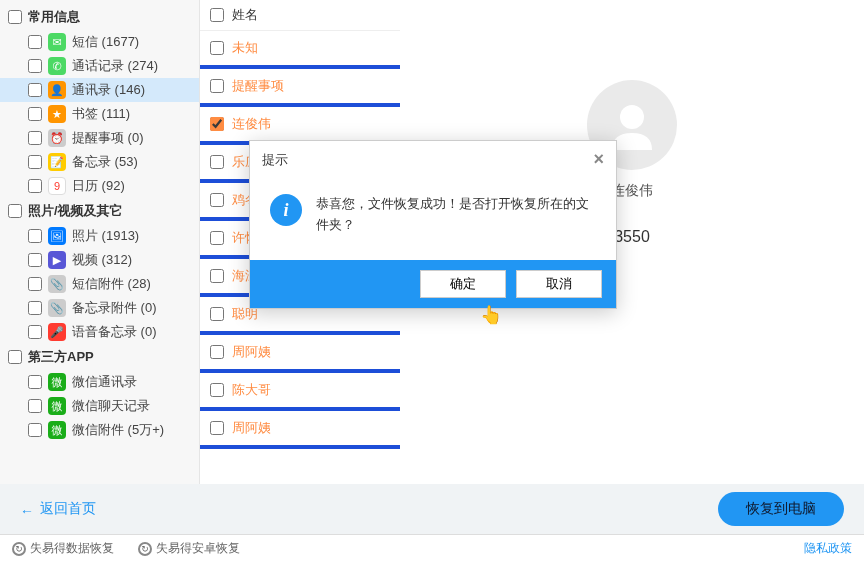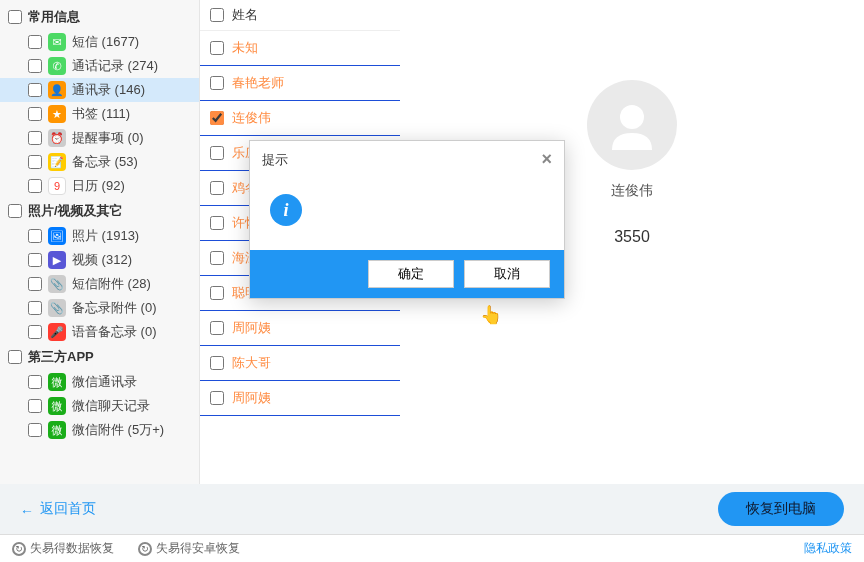--- a/index.html
+++ b/index.html
@@ -23,21 +23,21 @@
 .ic-red { background: #ff3b30; }
 .ic-blue { background: #007aff; }
 .ic-gray { background: #ccc; }
 .ic-purple { background: #5856d6; }
 .ic-wechat { background: #1aad19; }
 
 
 .contact-list { width: 200px; background: #fff; overflow-y: auto; }
 .list-header { padding: 6px 10px; display: flex; align-items: center; gap: 8px; border-bottom: 1px solid #eee; font-size: 13px; color: #333; }
 .list-header input { width: 14px; height: 14px; }
-.contact-row { padding: 8px 10px; display: flex; align-items: center; gap: 8px; border-bottom: 1px solid #1d4ed8; font-size: 13px; color: #ff8c42; }
+.contact-row { padding: 8px 10px; display: flex; align-items: center; gap: 8px; border-bottom: 4px solid #1d4ed8; font-size: 13px; color: #ff8c42; }
 .contact-row input[type="checkbox"] { width: 14px; height: 14px; accent-color: #ff8c42; }
 .contact-row.checked input { accent-color: #ff8c42; }
 
 
 .detail { flex: 1; background: #fff; display: flex; flex-direction: column; align-items: center; padding-top: 80px; position: relative; }
 .avatar-circle { width: 90px; height: 90px; border-radius: 50%; background: #eaeaea; display: flex; align-items: center; justify-content: center; }
 .avatar-svg { width: 60px; height: 60px; }
 .detail-name { margin-top: 12px; font-size: 14px; color: #555; }
 .detail-phone { margin-top: 28px; font-size: 16px; color: #333; }
 
@@ -47,21 +47,21 @@
 .restore-btn { background: #2196f3; color: #0f172a; border: none; border-radius: 18px; padding: 8px 28px; font-size: 14px; cursor: pointer; }
 
 
 .footer { height: 28px; background: #fff; border-top: 1px solid #ddd; display: flex; align-items: center; justify-content: space-between; padding: 0 12px; font-size: 12px; color: #666; }
 .footer-left { display: flex; gap: 24px; }
 .footer-item { display: flex; align-items: center; gap: 4px; cursor: pointer; }
 .footer-icon { width: 14px; height: 14px; border: 2px solid #888; border-radius: 50%; display: flex; align-items: center; justify-content: center; font-size: 9px; }
 .privacy { color: #2196f3; cursor: pointer; }
 
 
-.dialog-overlay { position: absolute; left: 249px; top: 140px; width: 316px; background: #fff; border: 1px solid #ccc; box-shadow: 0 4px 20px rgba(0,0,0,0.2); z-index: 100; }
+.dialog-overlay { position: absolute; left: 249px; top: 140px; width: 368px; background: #fff; border: 1px solid #ccc; box-shadow: 0 4px 20px rgba(0,0,0,0.2); z-index: 100; }
 .dialog-title { padding: 8px 12px; font-size: 13px; color: #333; display: flex; justify-content: space-between; align-items: center; }
 .close-x { cursor: pointer; color: #888; font-size: 18px; font-weight: bold; }
 .dialog-body { padding: 16px 20px 24px 20px; display: flex; gap: 14px; align-items: flex-start; }
 .info-icon { width: 32px; height: 32px; border-radius: 50%; background: #2196f3; color: #fff; display: flex; align-items: center; justify-content: center; font-size: 18px; font-weight: bold; font-family: Georgia, serif; font-style: italic; flex-shrink: 0; }
 .dialog-text { font-size: 13px; color: #333; line-height: 1.6; }
 .dialog-footer { background: #2196f3; padding: 10px 14px; display: flex; justify-content: flex-end; gap: 10px; }
 .dlg-btn { background: #fff; border: 1px solid #ccc; padding: 4px 29px; font-size: 13px; cursor: pointer; }
 
 .cursor { position: absolute; left: 480px; top: 304px; z-index: 200; pointer-events: none; font-size: 18px; }
 </style>
@@ -166,21 +166,21 @@
     <div class="list-header">
       <input type="checkbox" style="">
       <span>姓名</span>
     </div>
     <div class="contact-row">
         <input type="checkbox" style="">
         <span>未知</span>
       </div>
     <div class="contact-row">
         <input type="checkbox" style="">
-        <span>春艳老师</span>
+        <span>提醒事项</span>
       </div>
     <div class="contact-row checked">
         <input type="checkbox" checked="" style="">
         <span>连俊伟</span>
       </div>
     <div class="contact-row">
         <input type="checkbox" style="">
         <span>乐庄 李丽 赵明杰</span>
       </div>
     <div class="contact-row">
@@ -248,20 +248,21 @@
   <div class="privacy">隐私政策</div>
 </div>
 
 <div class="dialog-overlay">
   <div class="dialog-title">
     <span>提示</span>
     <span class="close-x">×</span>
   </div>
   <div class="dialog-body">
     <div class="info-icon">i</div>
+    <div class="dialog-text">恭喜您，文件恢复成功！是否打开恢复所在的文件夹？</div>
   </div>
   <div class="dialog-footer">
     <button class="dlg-btn">确定</button>
     <button class="dlg-btn">取消</button>
   </div>
 </div>
 
 <div class="cursor">👆</div>
 
 </body></html>

